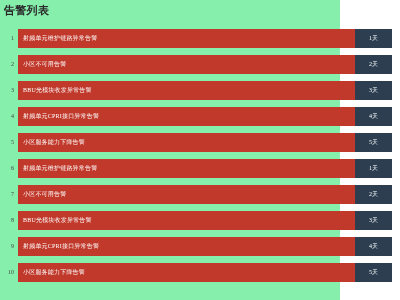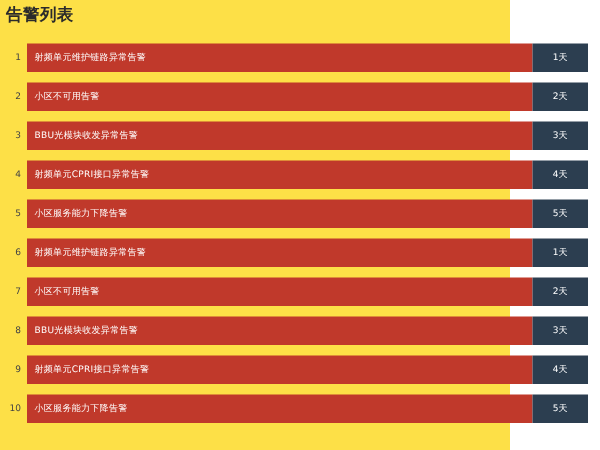--- a/index.html
+++ b/index.html
@@ -11,21 +11,22 @@
     height: 300px;
     background: #ffffff;
     font-family: "DejaVu Sans", "Liberation Sans", sans-serif;
     overflow: hidden;
   }
 
   .page {
     position: relative;
     width: 340px;
     height: 300px;
-    background: #fde047;
+    background: #86efac;
+    font-family: Liberation Serif, serif;
   }
 
   .page-title {
     position: absolute;
     left: 4px;
     top: 3px;
     font-size: 11px;
     font-weight: bold;
     color: #2b2b2b;
     letter-spacing: 0.3px;

